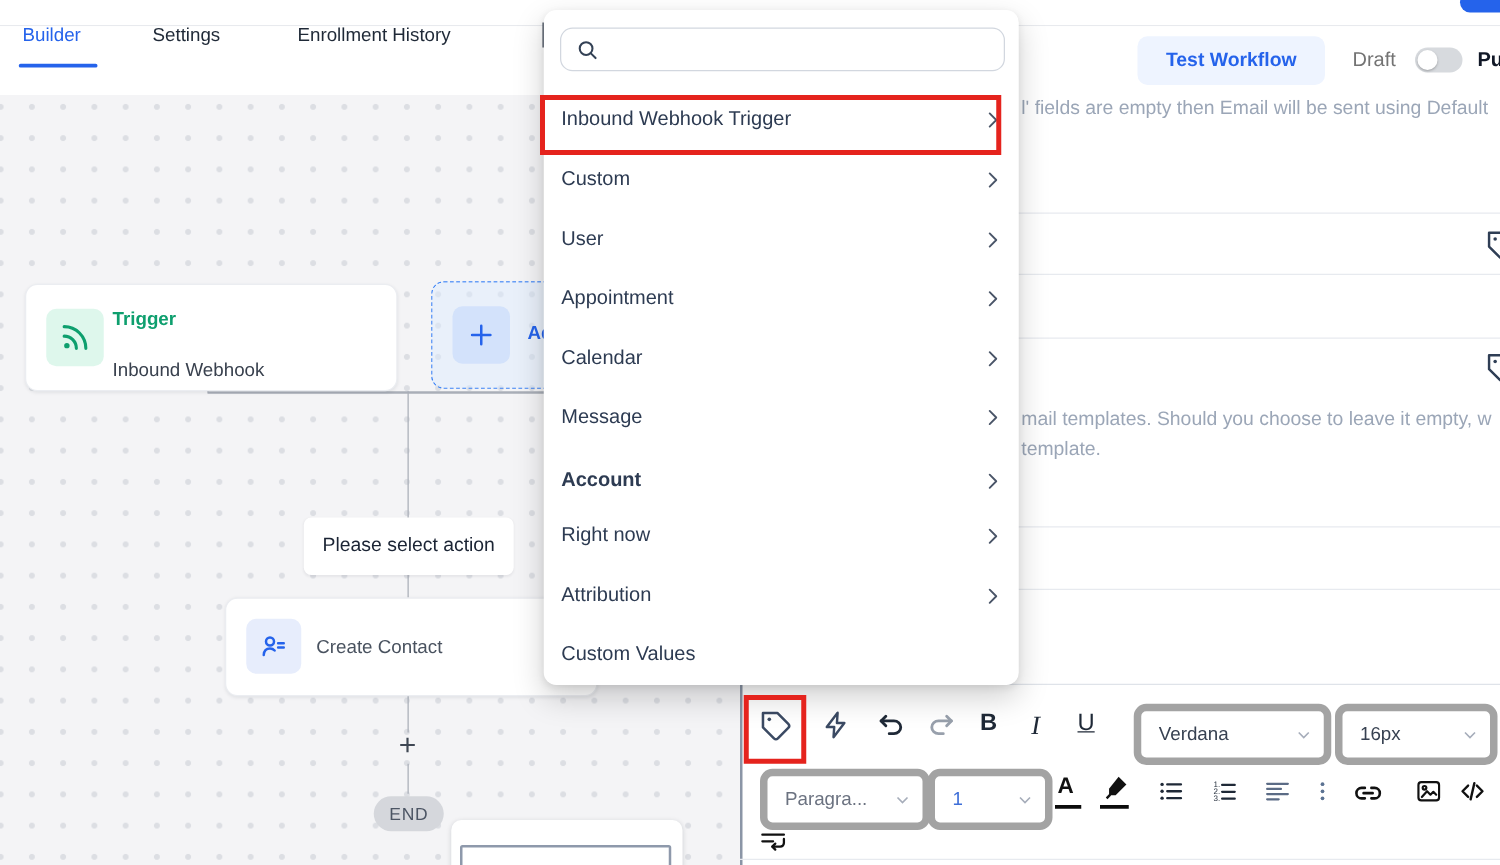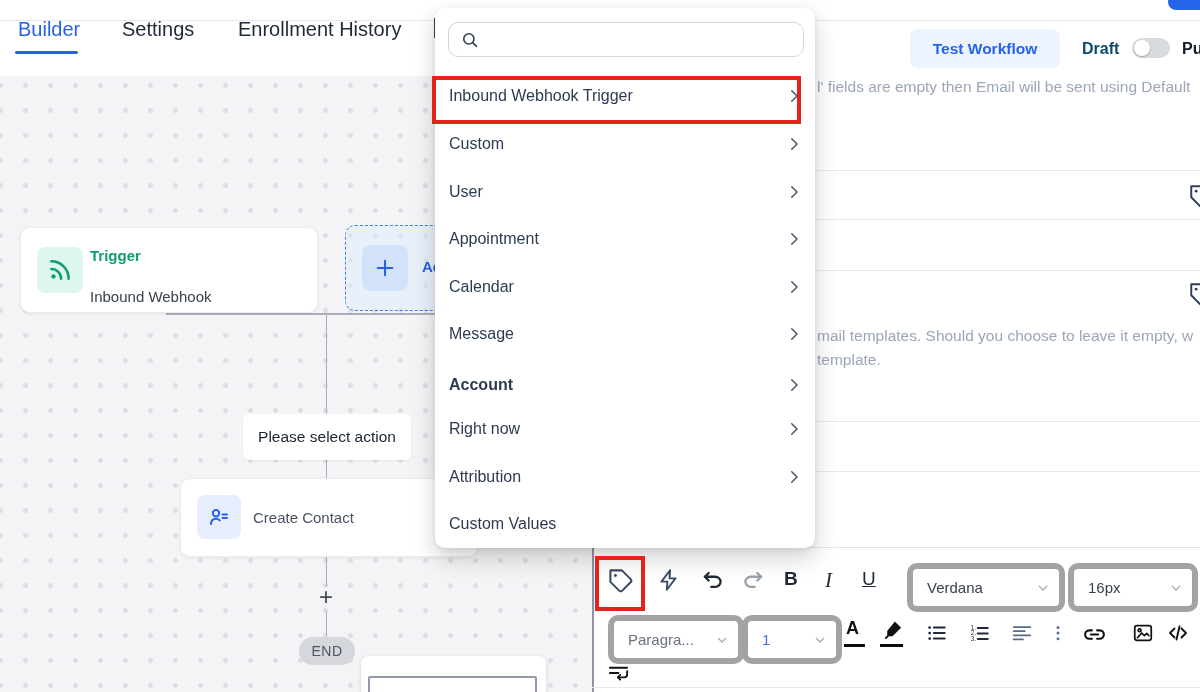--- a/index.html
+++ b/index.html
@@ -2,27 +2,27 @@
 <html><head>
 <meta charset="utf-8">
 <style>
   html,body{margin:0;padding:0;background:#fff;font-family:"Liberation Sans",sans-serif;}
   #app{position:relative;width:1200px;height:692px;overflow:hidden;background:#fff;}
   .abs{position:absolute;}
   svg{display:block;}
   
   #topstrip{left:0;top:0;width:1200px;height:20px;background:#fff;border-bottom:1px solid #e8eaee;}
   #tabbar{left:0;top:21px;width:1200px;height:55px;background:#fff;border-bottom:1px solid #e5e7eb;}
-  .tab{top:19px;height:20px;line-height:20px;font-size:20px;color:#1f2937;cursor:pointer;}
+  .tab{top:19px;height:20px;line-height:20px;font-size:15px;color:#1f2937;cursor:pointer;}
   .tab.active{color:#2563eb;font-weight:500;}
   #tab-underline{left:15px;top:51px;width:63px;height:3px;background:#2563eb;border-radius:2px;}
   #tab-fragment{left:434px;top:18px;width:2.5px;height:20px;background:#394252;}
   #btn-test{left:910px;top:8px;width:150px;height:39px;background:#eef4ff;border-radius:8px;color:#2563eb;
     font-size:15.5px;font-weight:600;text-align:center;line-height:39px;cursor:pointer;}
-  #draft-label{left:1082px;top:19px;font-size:16px;font-weight:700;color:#0c4a6e;}
+  #draft-label{left:1082px;top:19px;font-size:16px;font-weight:400;color:#737373;}
   .toggle{left:1132px;top:17px;width:38px;height:20px;border-radius:10px;background:#d7dade;cursor:pointer;}
   .knob{position:absolute;left:2px;top:2px;width:16px;height:16px;border-radius:50%;background:#fff;box-shadow:0 1px 2px rgba(0,0,0,.25);}
   #publish-fragment{left:1182px;top:19px;font-size:16px;font-weight:600;color:#111827;}
   #top-blue-fragment{left:1168px;top:-6px;width:44px;height:16px;background:#2563eb;border-radius:8px;}
   
   #canvas{left:0;top:76px;width:592px;height:616px;background-color:#f4f4f6;
     background-image:radial-gradient(circle,#dcdee3 2.1px,transparent 2.7px);
     background-size:25px 25px;background-position:13px 22px;}
   .card{background:#fff;border:1px solid #ebedf1;border-radius:10px;box-shadow:0 1px 3px rgba(16,24,40,.08);}
   .iconsq{position:absolute;border-radius:8px;display:flex;align-items:center;justify-content:center;}

